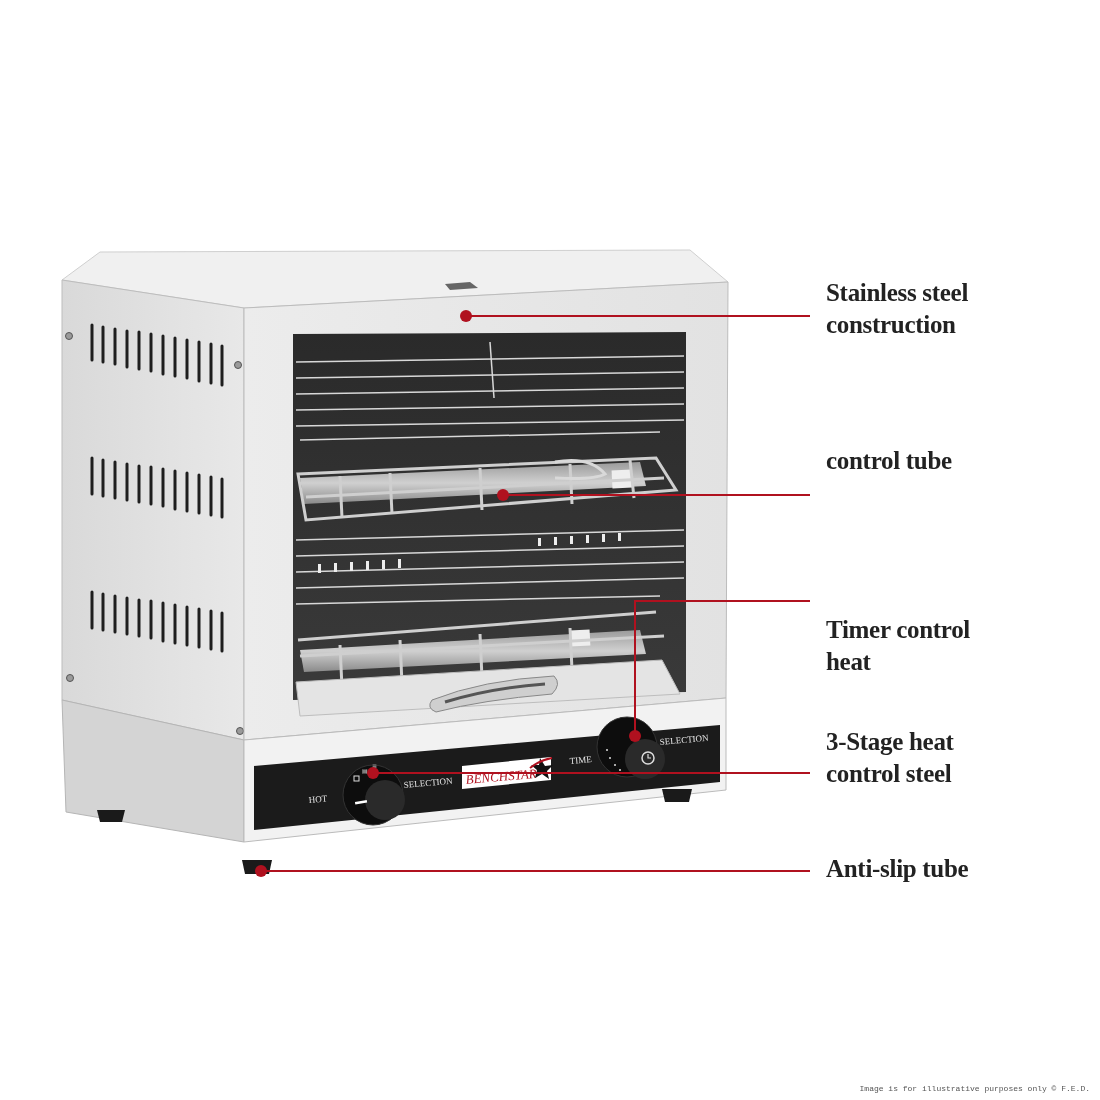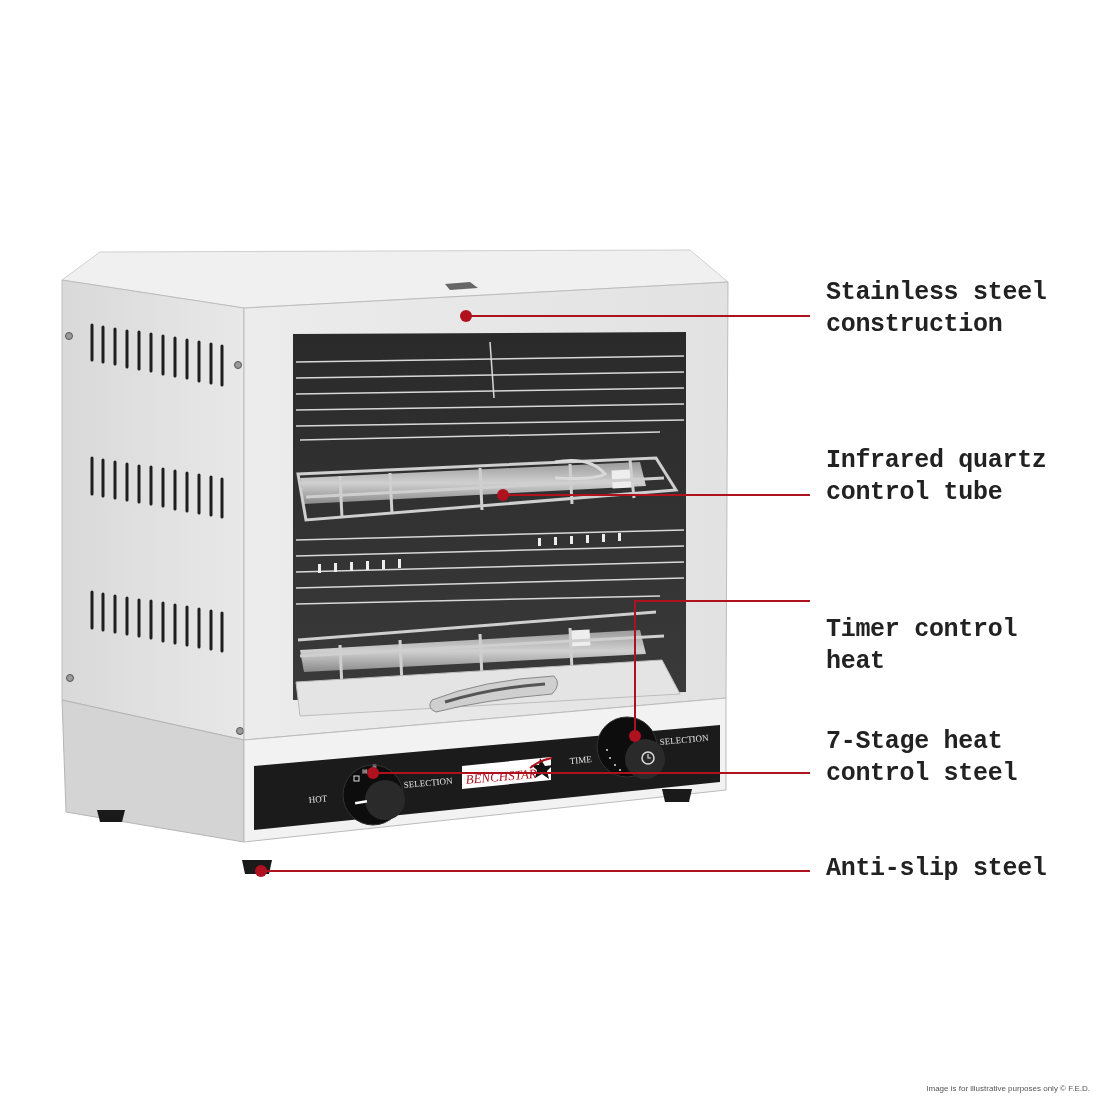--- a/index.html
+++ b/index.html
@@ -2,27 +2,27 @@
 <html><head>
   <meta charset="utf-8">
   <style>
     html, body { margin: 0; padding: 0; background: #ffffff; }
     body { width: 1100px; height: 1100px; position: relative; overflow: hidden;
            font-family: "DejaVu Sans", sans-serif; }
     .stage { position: absolute; left: 0; top: 0; width: 1100px; height: 1100px; }
     svg.product { position: absolute; left: 0; top: 0; }
     .label {
       position: absolute; left: 826px;
-      font-family: Liberation Mono, monospace; font-weight: bold;
+      font-family: Liberation Serif, serif; font-weight: bold;
       font-size: 25px; line-height: 32px; color: #222222; letter-spacing: -0.3px;
     }
     .label span { display: block; white-space: nowrap; }
     .disclaimer {
       position: absolute; right: 10px; top: 1084px;
-      font-family: Liberation Sans, sans-serif; font-size: 8px; color: #555;
+      font-family: Liberation Mono, monospace; font-size: 8px; color: #555;
     }
   </style>
 </head>
 <body>
 
 <div class="stage">
 
   <svg class="product" width="1100" height="1100" viewBox="0 0 1100 1100">
     <defs>
       <linearGradient id="sideGrad" x1="0" y1="0" x2="1" y2="0">
@@ -235,29 +235,28 @@
       <circle cx="373" cy="773" r="6"></circle>
       <circle cx="261" cy="871" r="6"></circle>
     </g>
   </svg>
 
   <div class="label" style="top:277px;">
     <span>Stainless steel</span>
     <span>construction</span>
   </div>
   <div class="label" style="top:445px;">
-    <span>Infrared quartz</span>
     <span>control tube</span>
   </div>
   <div class="label" style="top:614px;">
     <span>Timer control</span>
     <span>heat</span>
   </div>
   <div class="label" style="top:726px;">
-    <span>7-Stage heat</span>
+    <span>3-Stage heat</span>
     <span>control steel</span>
   </div>
   <div class="label" style="top:853px;">
-    <span>Anti-slip steel</span>
+    <span>Anti-slip tube</span>
   </div>
 
   <div class="disclaimer">Image is for illustrative purposes only  © F.E.D.</div>
 </div>
 
 </body></html>

